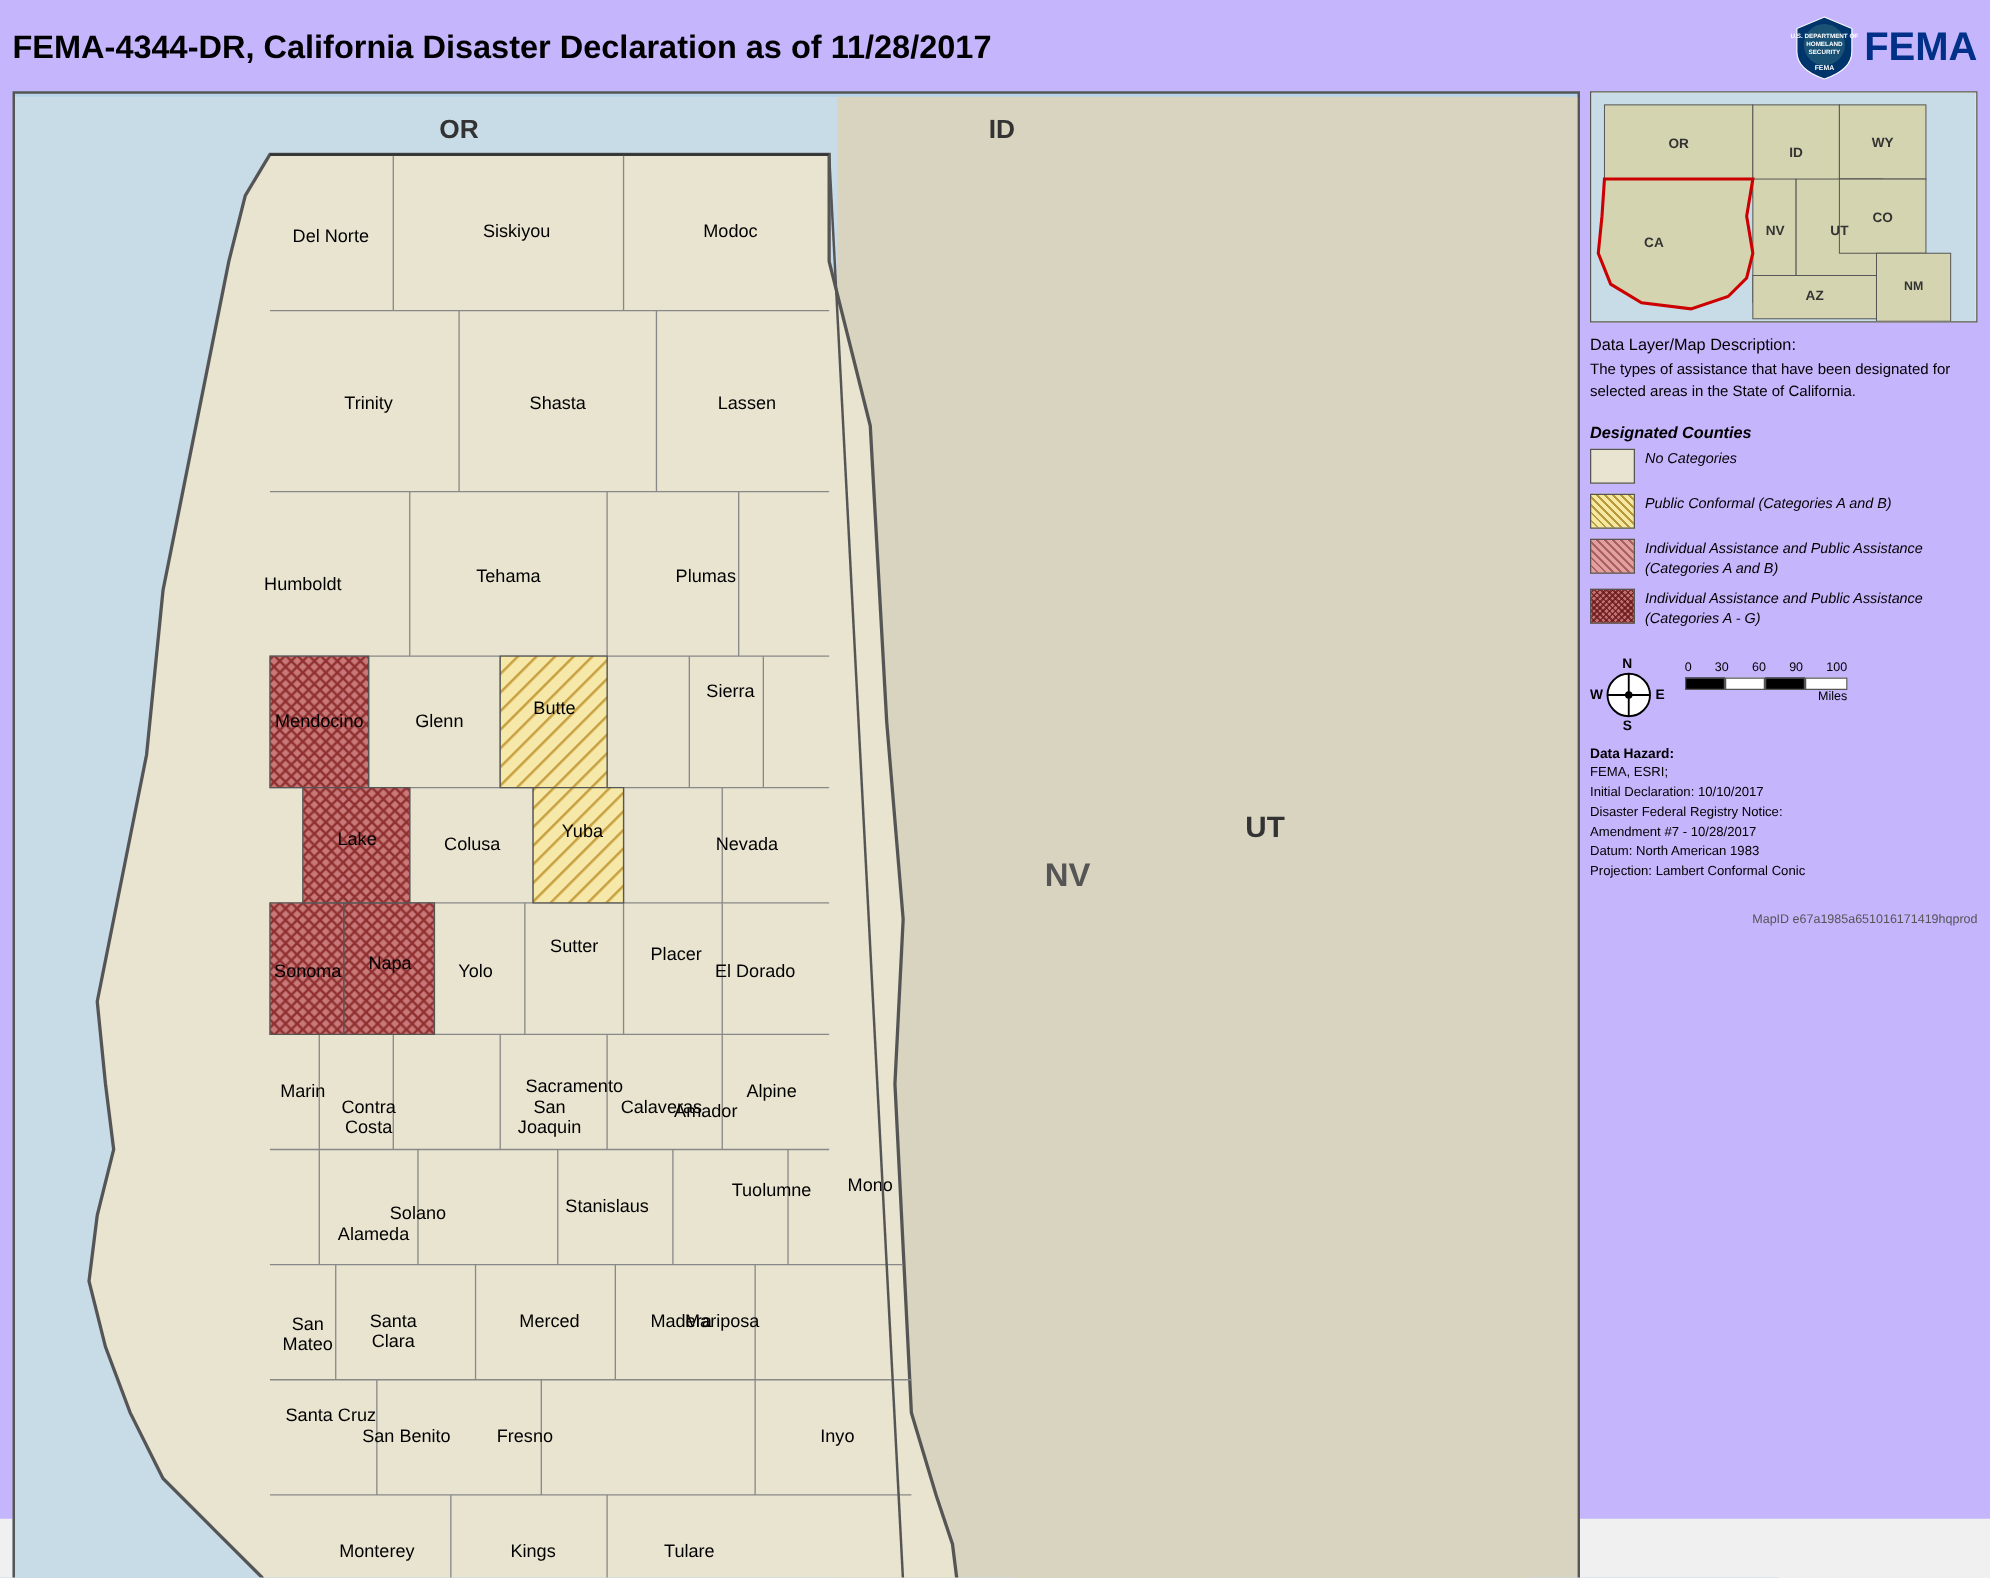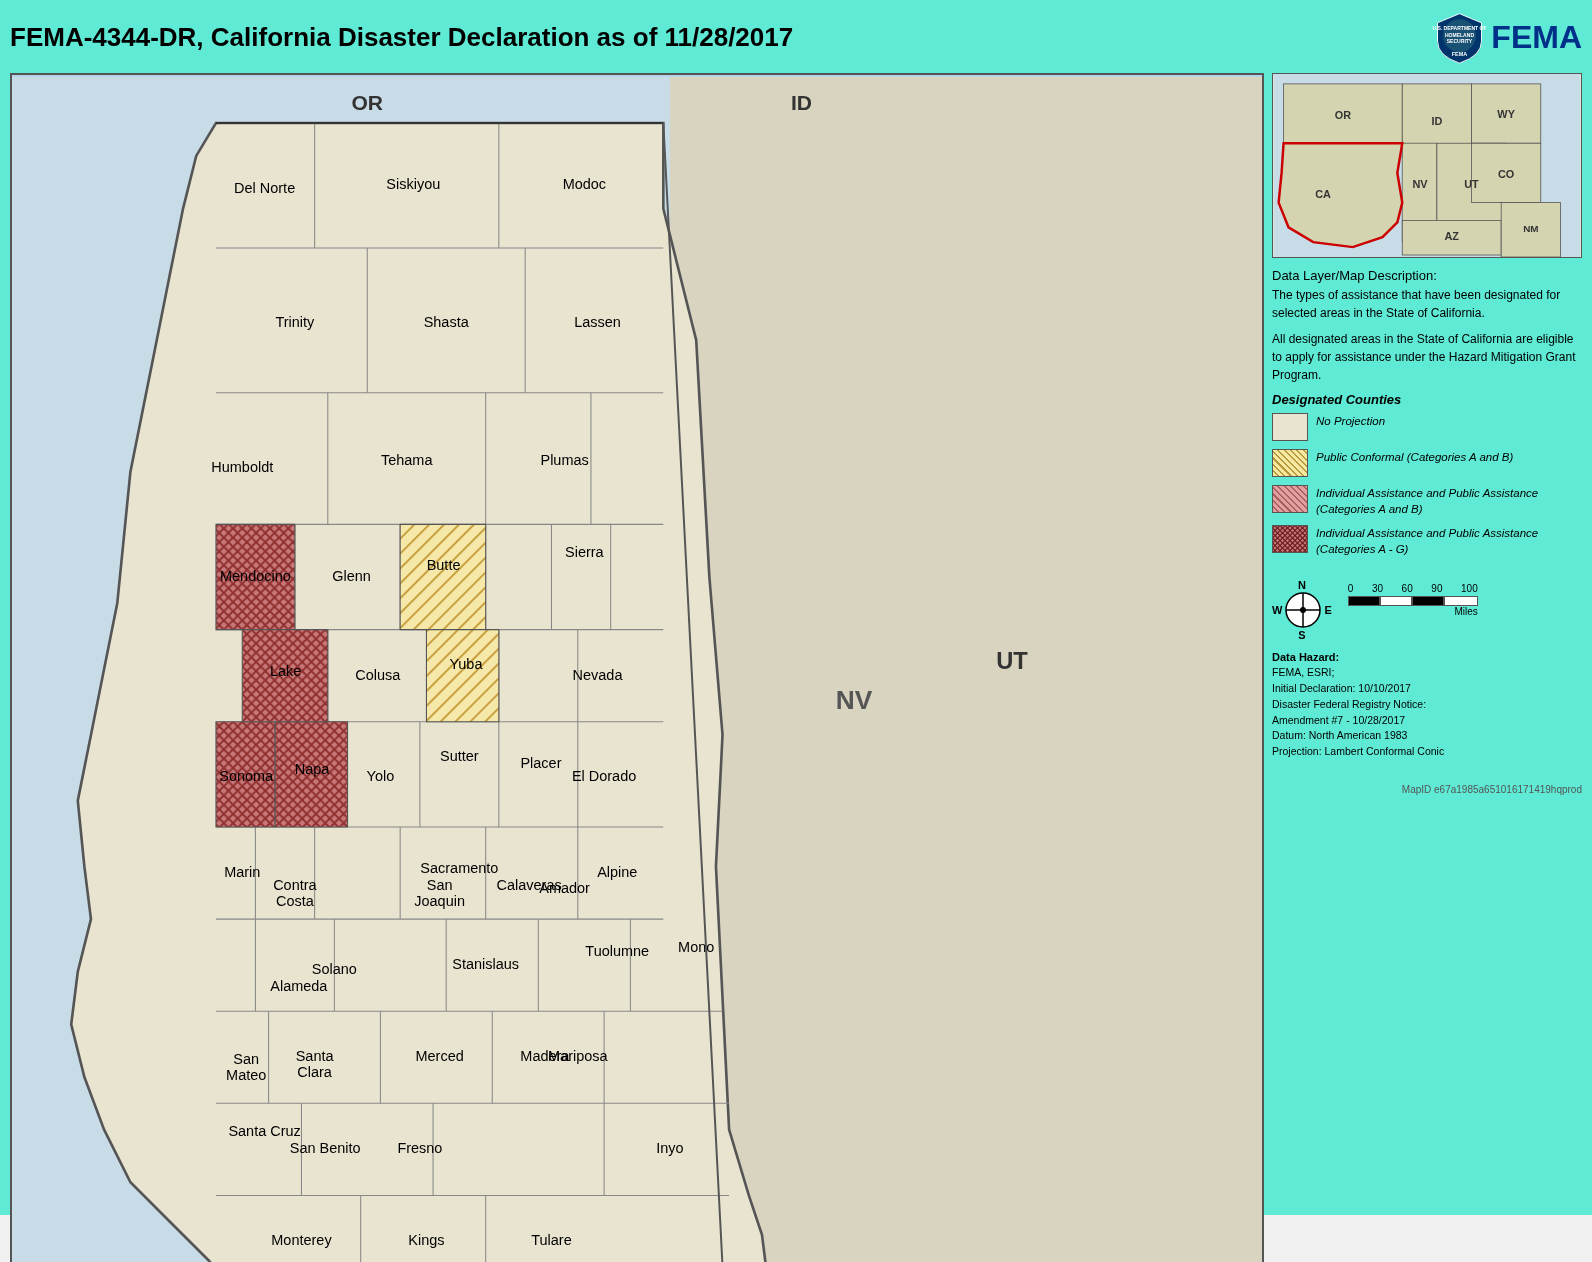--- a/index.html
+++ b/index.html
@@ -6,21 +6,21 @@
     body {
       width: 1592px;
       height: 1262px;
       background: #f0f0f0;
       font-family: Arial, sans-serif;
       overflow: hidden;
     }
     .page-container {
       width: 1592px;
       height: 1215px;
-      background: #5eead4;
+      background: #c4b5fd;
       display: flex;
       flex-direction: column;
       padding: 10px;
     }
     .header {
       display: flex;
       align-items: center;
       justify-content: space-between;
       margin-bottom: 8px;
     }
@@ -444,29 +444,28 @@
           <text x="200" y="115" text-anchor="middle" font-size="11" font-weight="bold" fill="#333">UT</text>
           <text x="50" y="125" text-anchor="middle" font-size="11" font-weight="bold" fill="#333">CA</text>
           <text x="180" y="168" text-anchor="middle" font-size="11" font-weight="bold" fill="#333">AZ</text>
           <text x="260" y="160" text-anchor="middle" font-size="10" font-weight="bold" fill="#333">NM</text>
         </svg>
       </div>
 
       <div class="description-box">
         <p class="bold-label">Data Layer/Map Description:</p>
         <p style="margin-bottom:8px;">The types of assistance that have been designated for selected areas in the State of California.</p>
-        <p>All designated areas in the State of California are eligible to apply for assistance under the Hazard Mitigation Grant Program.</p>
       </div>
 
       <div class="legend-box">
         <p class="legend-title">Designated Counties</p>
 
         <div class="legend-item">
           <div class="legend-swatch" style="background:#e8e4d0; border:1px solid #555;"></div>
-          <span class="legend-label">No Projection</span>
+          <span class="legend-label">No Categories</span>
         </div>
 
         <div class="legend-item">
           <div class="legend-swatch swatch-pa" style="background:#f5e8a0;
               background-image: repeating-linear-gradient(45deg, transparent, transparent 3px, rgba(160,120,20,0.7) 3px, rgba(160,120,20,0.7) 4.5px);
               border:1px solid #555;"></div>
           <span class="legend-label">Public Conformal (Categories A and B)</span>
         </div>
 
         <div class="legend-item">

